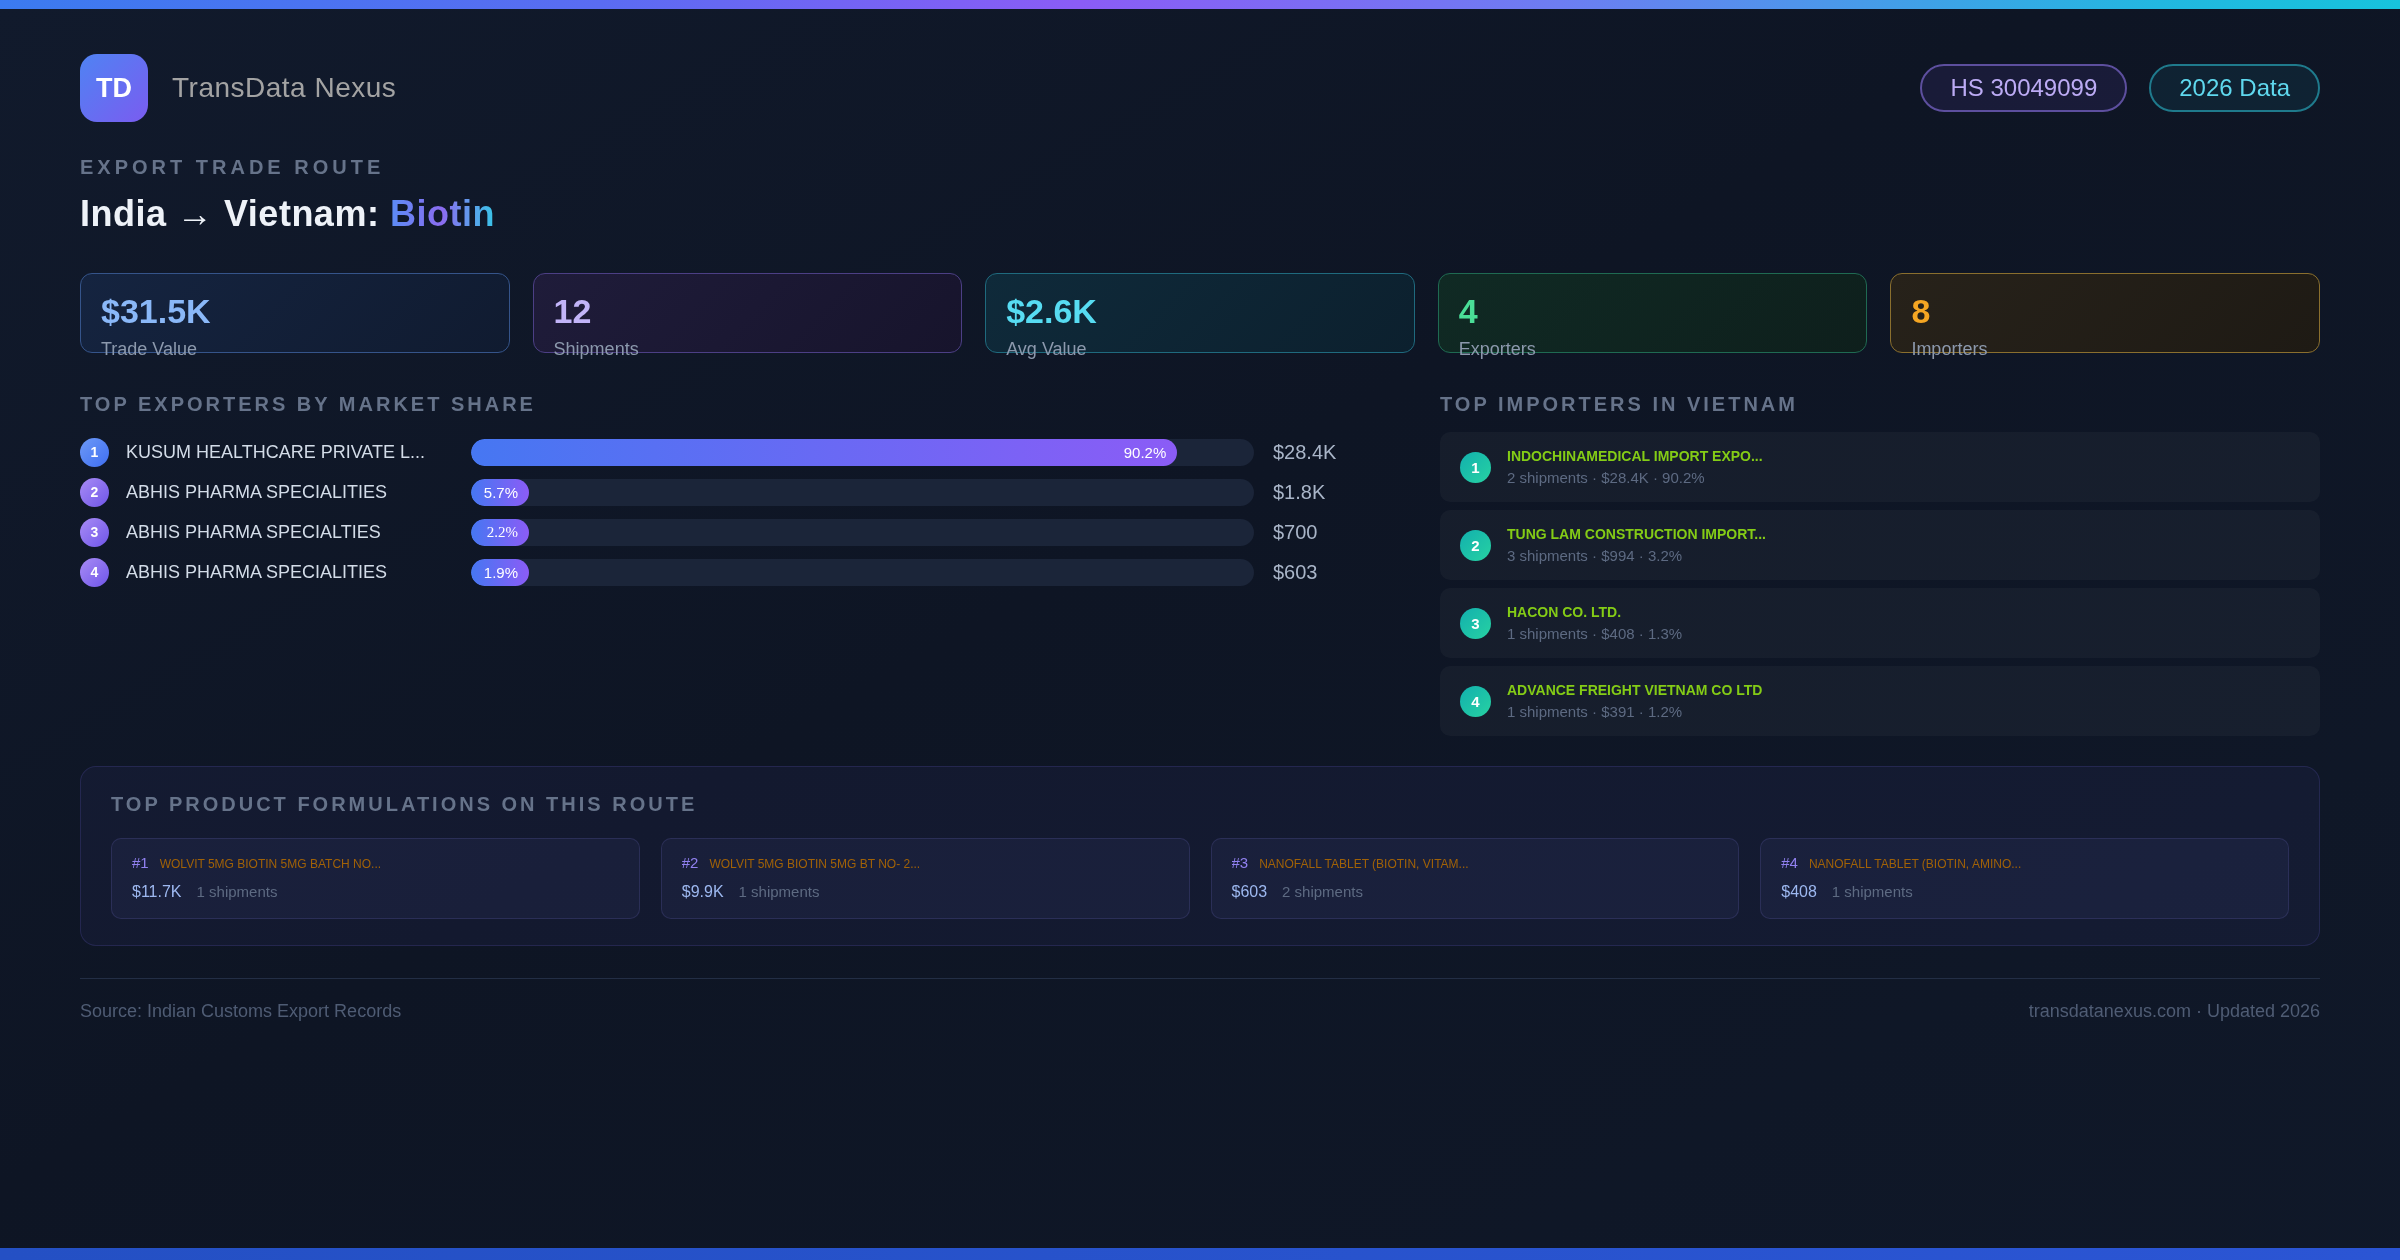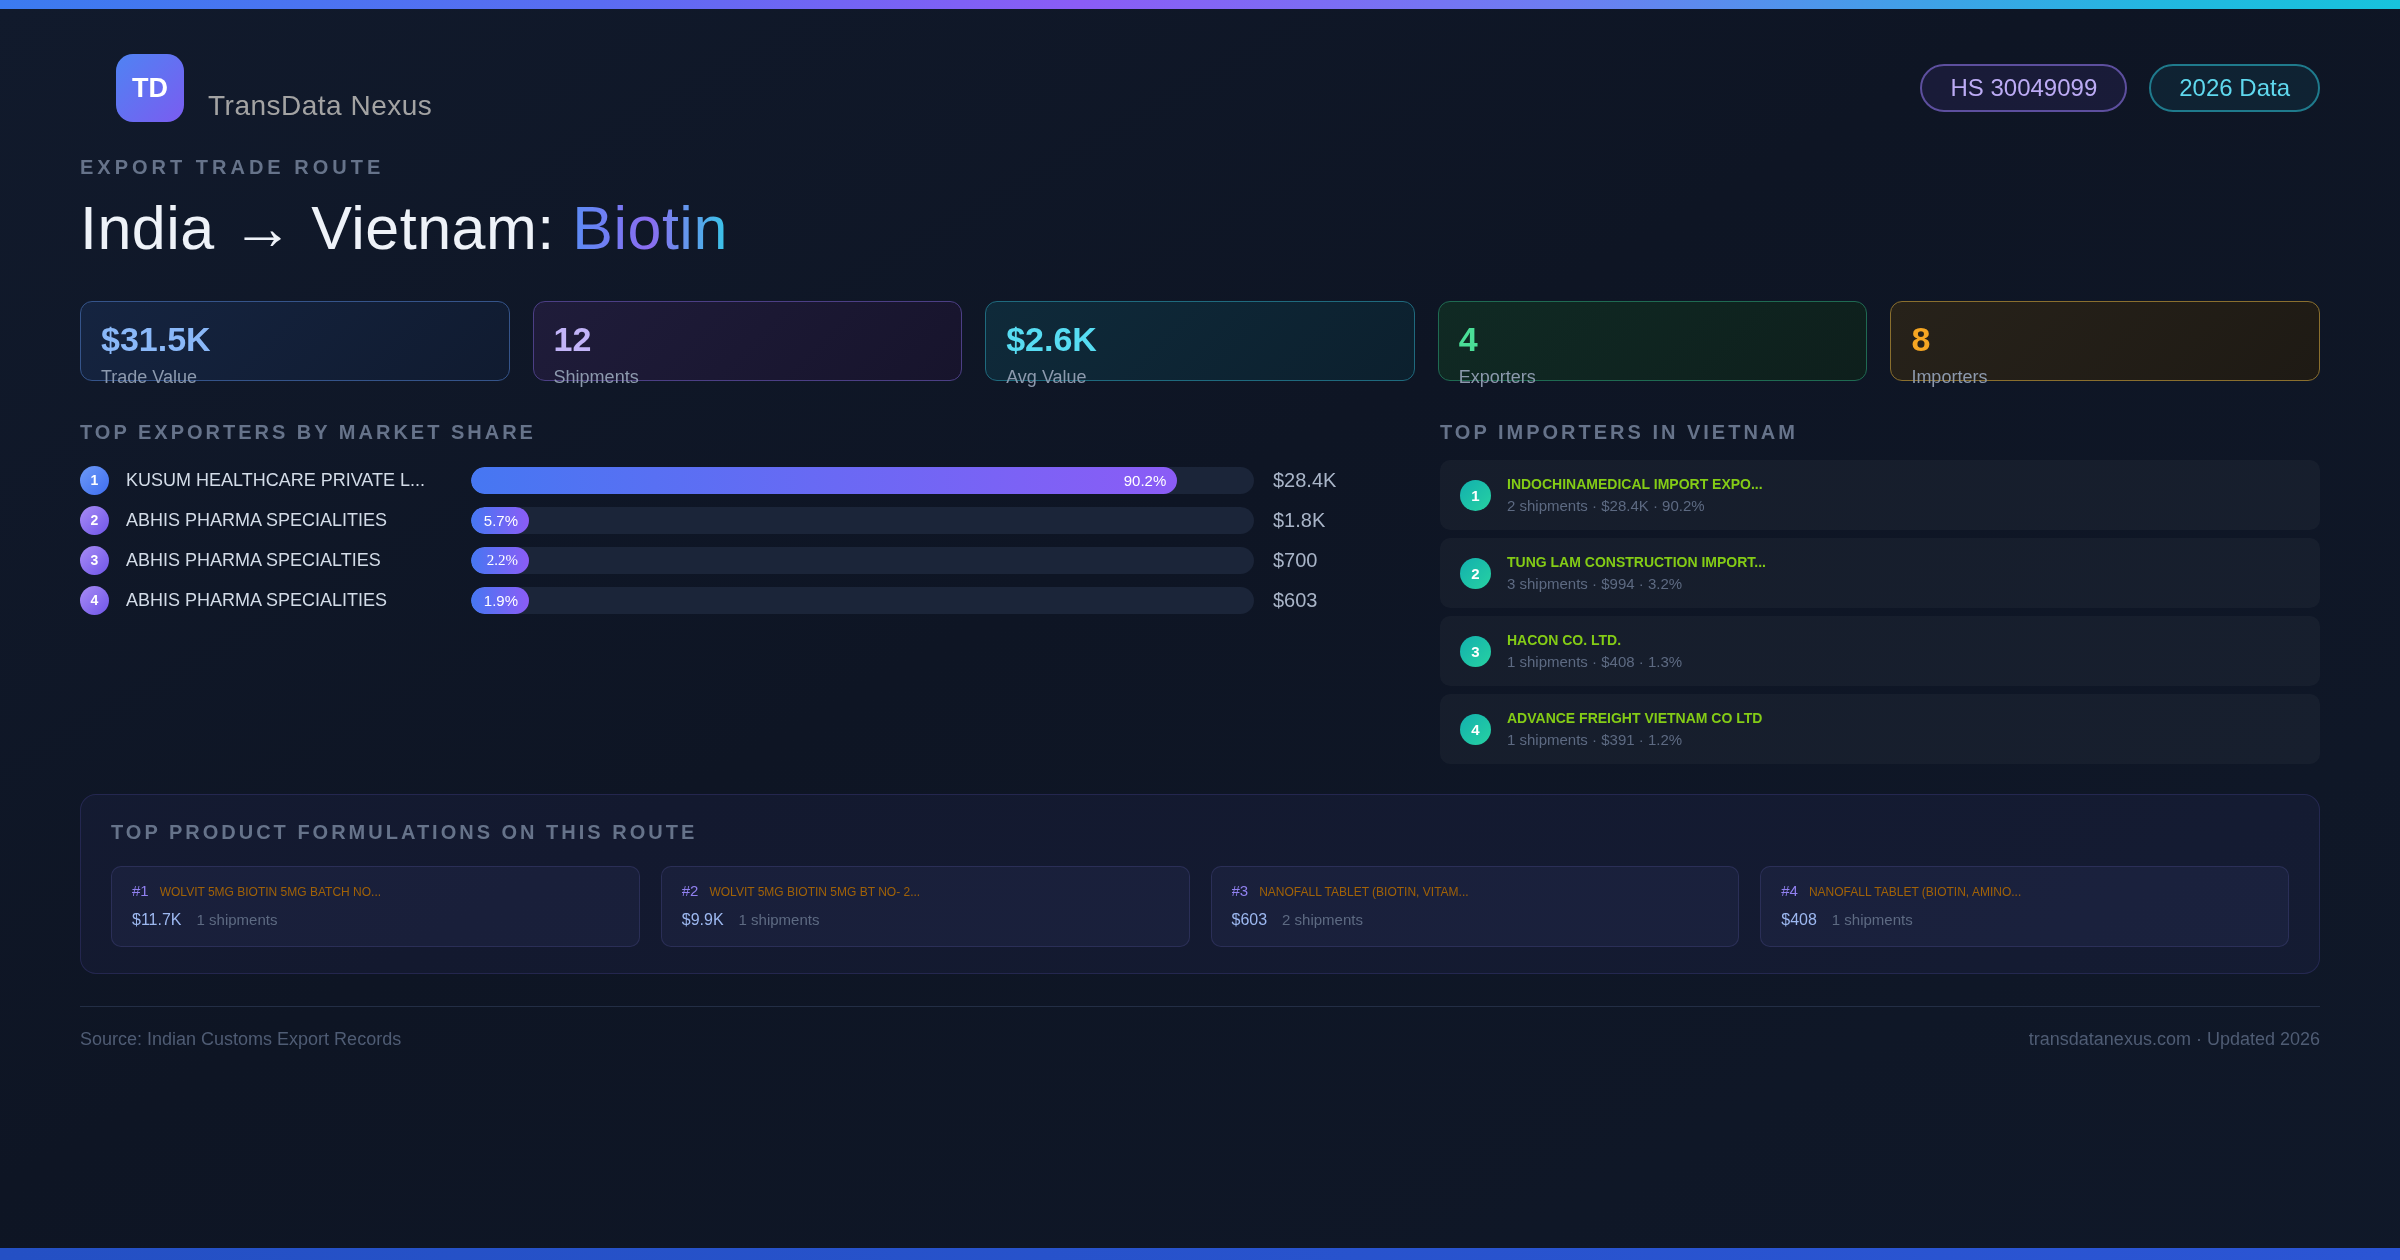--- a/index.html
+++ b/index.html
@@ -15,39 +15,39 @@
     background:linear-gradient(90deg,#3b7bf0 0%,#5a6cf2 25%,#8b5cf6 45%,#6d7df2 65%,#22b8e0 90%,#17c3dc 100%);
   }
   .accent-bar-bottom {
     position:absolute; left:0; right:0; bottom:0; height:12px;
     background:linear-gradient(90deg,#2450c4,#2b55d4);
   }
   .page { padding:0 80px; }
 
   
   .header-row { display:flex; align-items:center; justify-content:space-between; margin-top:45px; }
-  .brand { display:flex; align-items:flex-end; gap:24px;margin-left:36px; }
+  .brand { display:flex; align-items:center; gap:24px; }
   .logo {
     width:68px; height:68px; border-radius:17px;
     background:linear-gradient(135deg,#4f83f3 0%,#7a5cf0 100%);
     display:flex; align-items:center; justify-content:center;
     color:#fff; font-size:27px; font-weight:bold;
   }
   .app-name { font-size:28px; color:#a3a3a3; letter-spacing:0.5px; }
   .badges { display:flex; gap:22px; }
   .pill {
     height:48px; border-radius:24px; padding:0 28px;
     display:flex; align-items:center; font-size:24px;
   }
   .pill-hs { border:2px solid #5d4f9e; background:rgba(124,92,240,0.10); color:#bcabf4; }
   .pill-year { border:2px solid #1f7a8c; background:rgba(34,211,238,0.07); color:#5fd8ee; }
 
   
   .eyebrow { margin-top:34px; font-size:20px; letter-spacing:4px; color:#66738a; font-weight:bold; }
-  .main-title { margin-top:14px; font-size:61px; font-weight:normal; color:#eef2f8; letter-spacing:0.5px; }
+  .main-title { margin-top:14px; font-size:36px; font-weight:bold; color:#eef2f8; letter-spacing:0.5px; }
   .main-title .product-grad {
     background:linear-gradient(90deg,#5b8cf5 0%,#8b6cf0 50%,#38c6e8 100%);
     -webkit-background-clip:text; background-clip:text; color:transparent;
   }
 
   
   .stats-row { display:flex; gap:23px; margin-top:38px; }
   .stat-card { flex:1; height:80px; border-radius:12px; padding:18px 20px; }
   .stat-value { font-size:34px; font-weight:bold; }
   .stat-label { font-size:18px; color:#8c99ad; margin-top:8px; }

